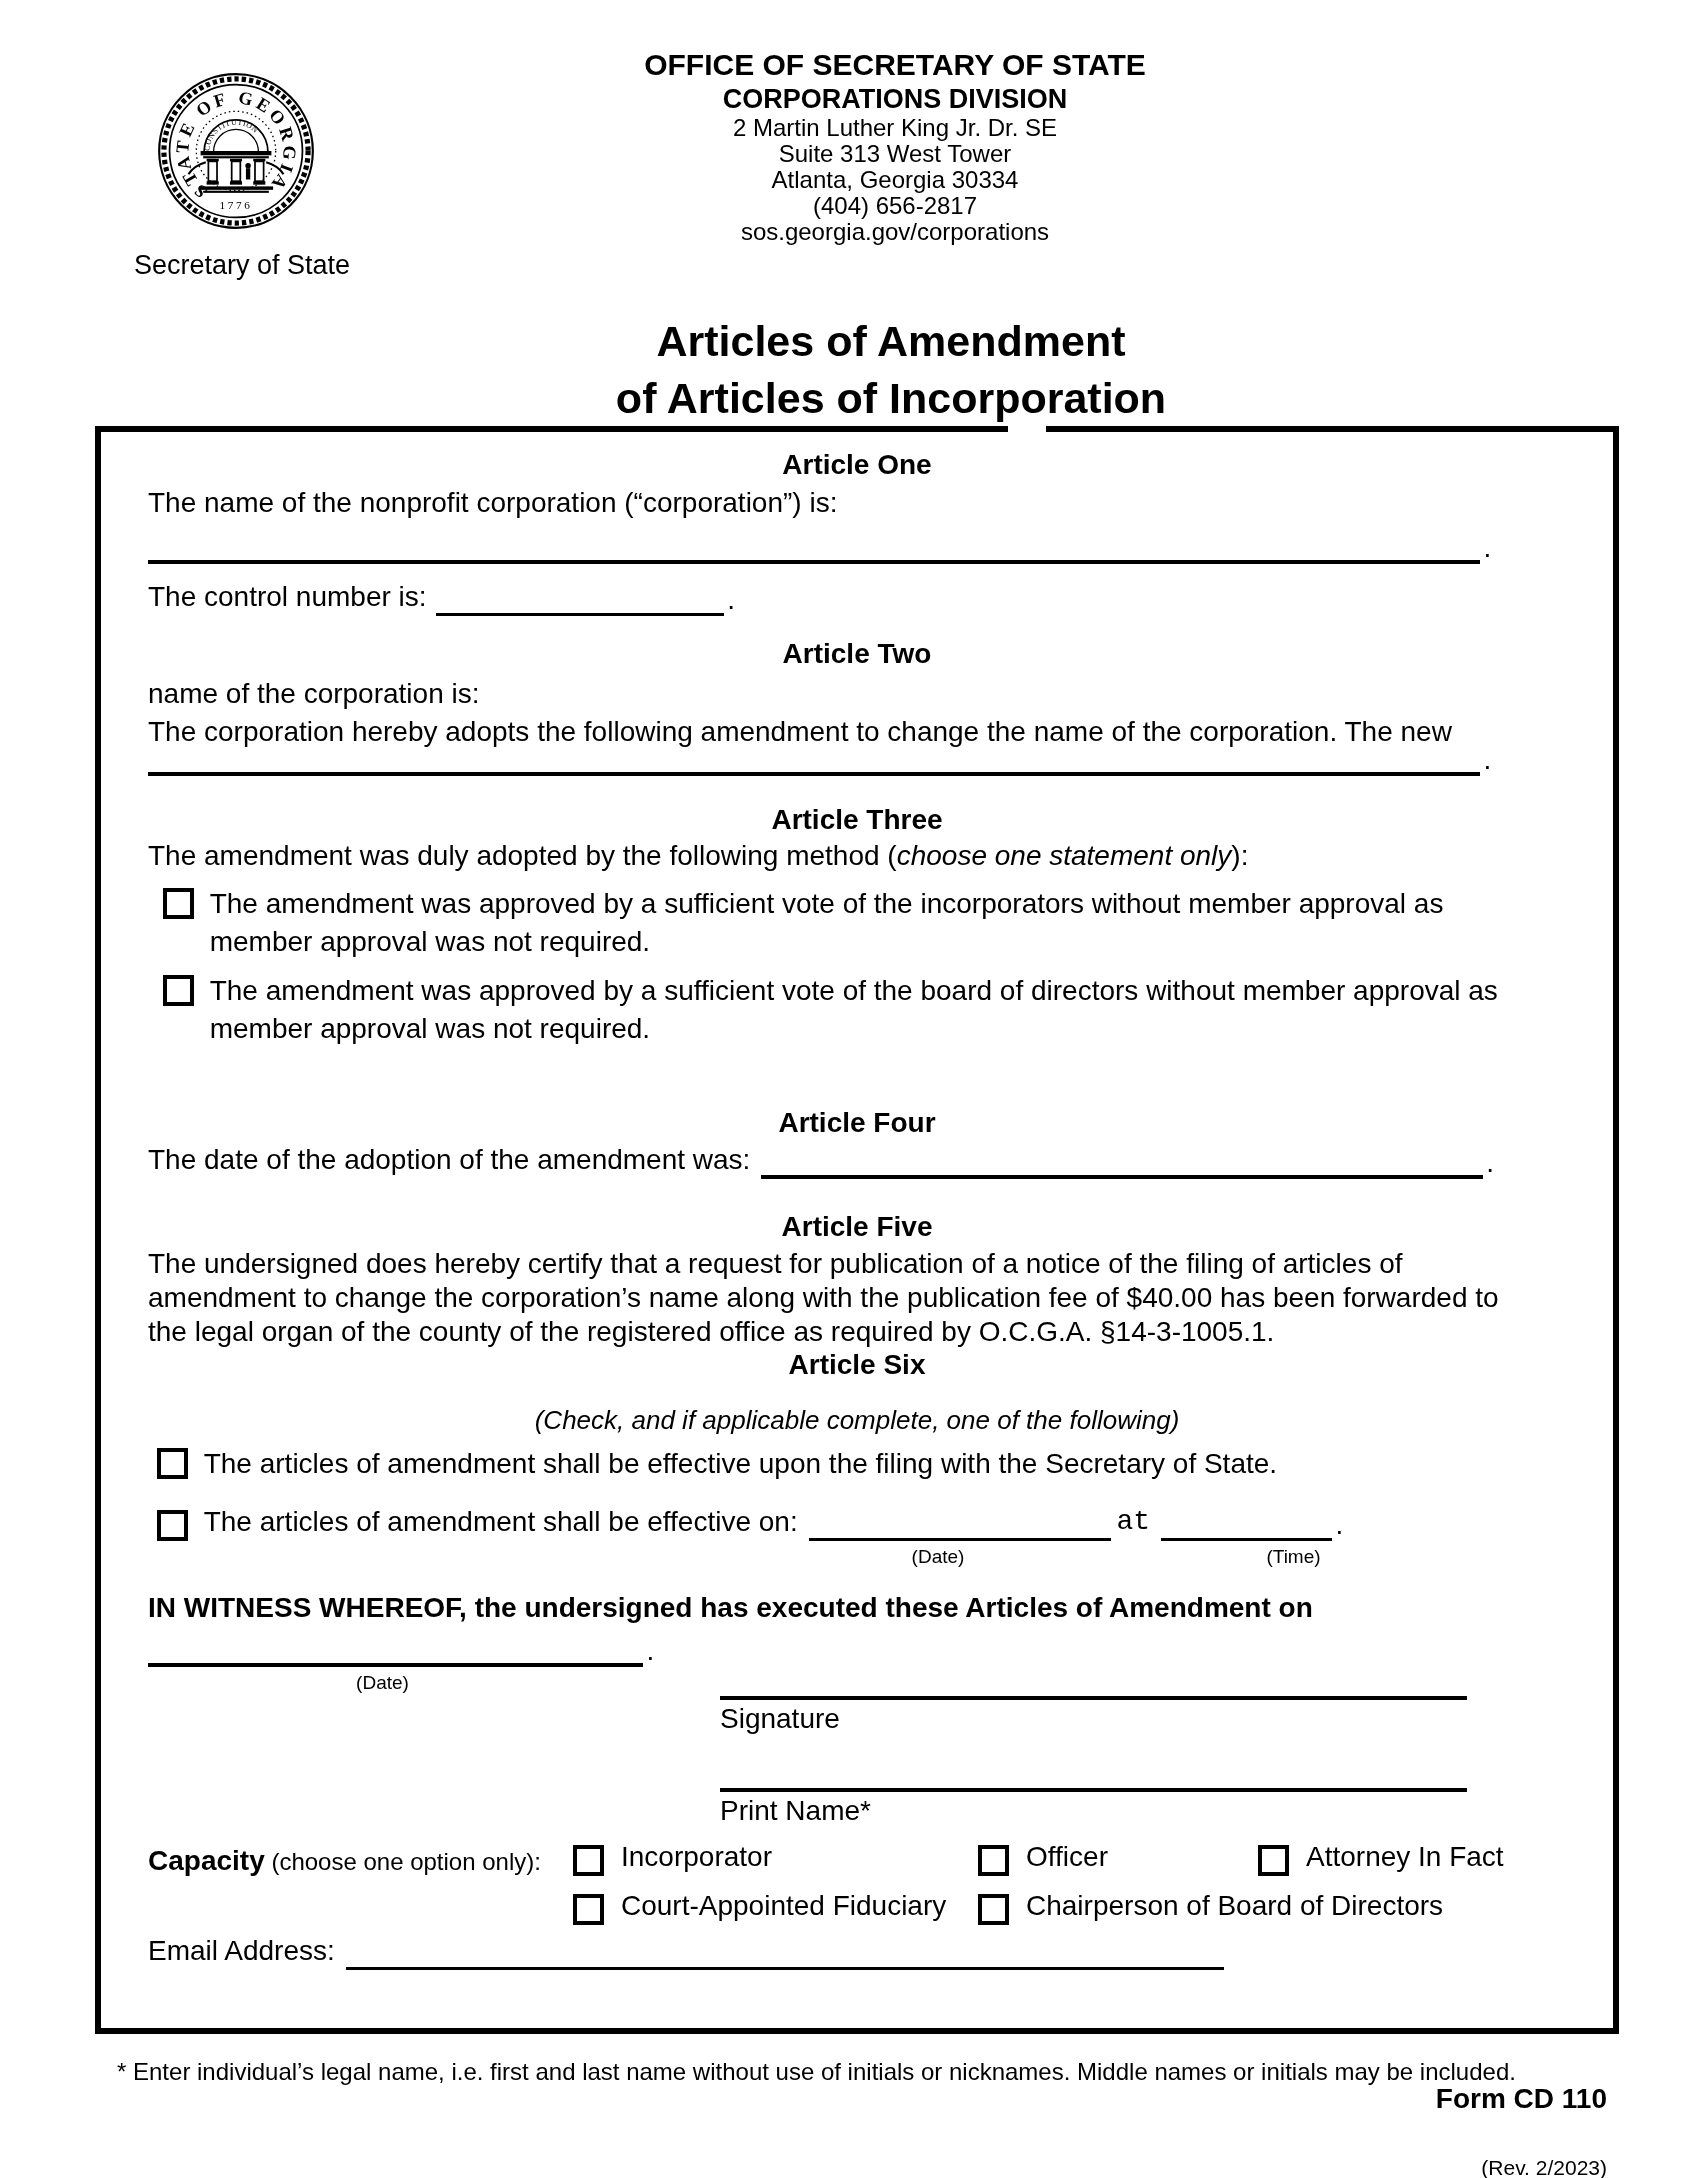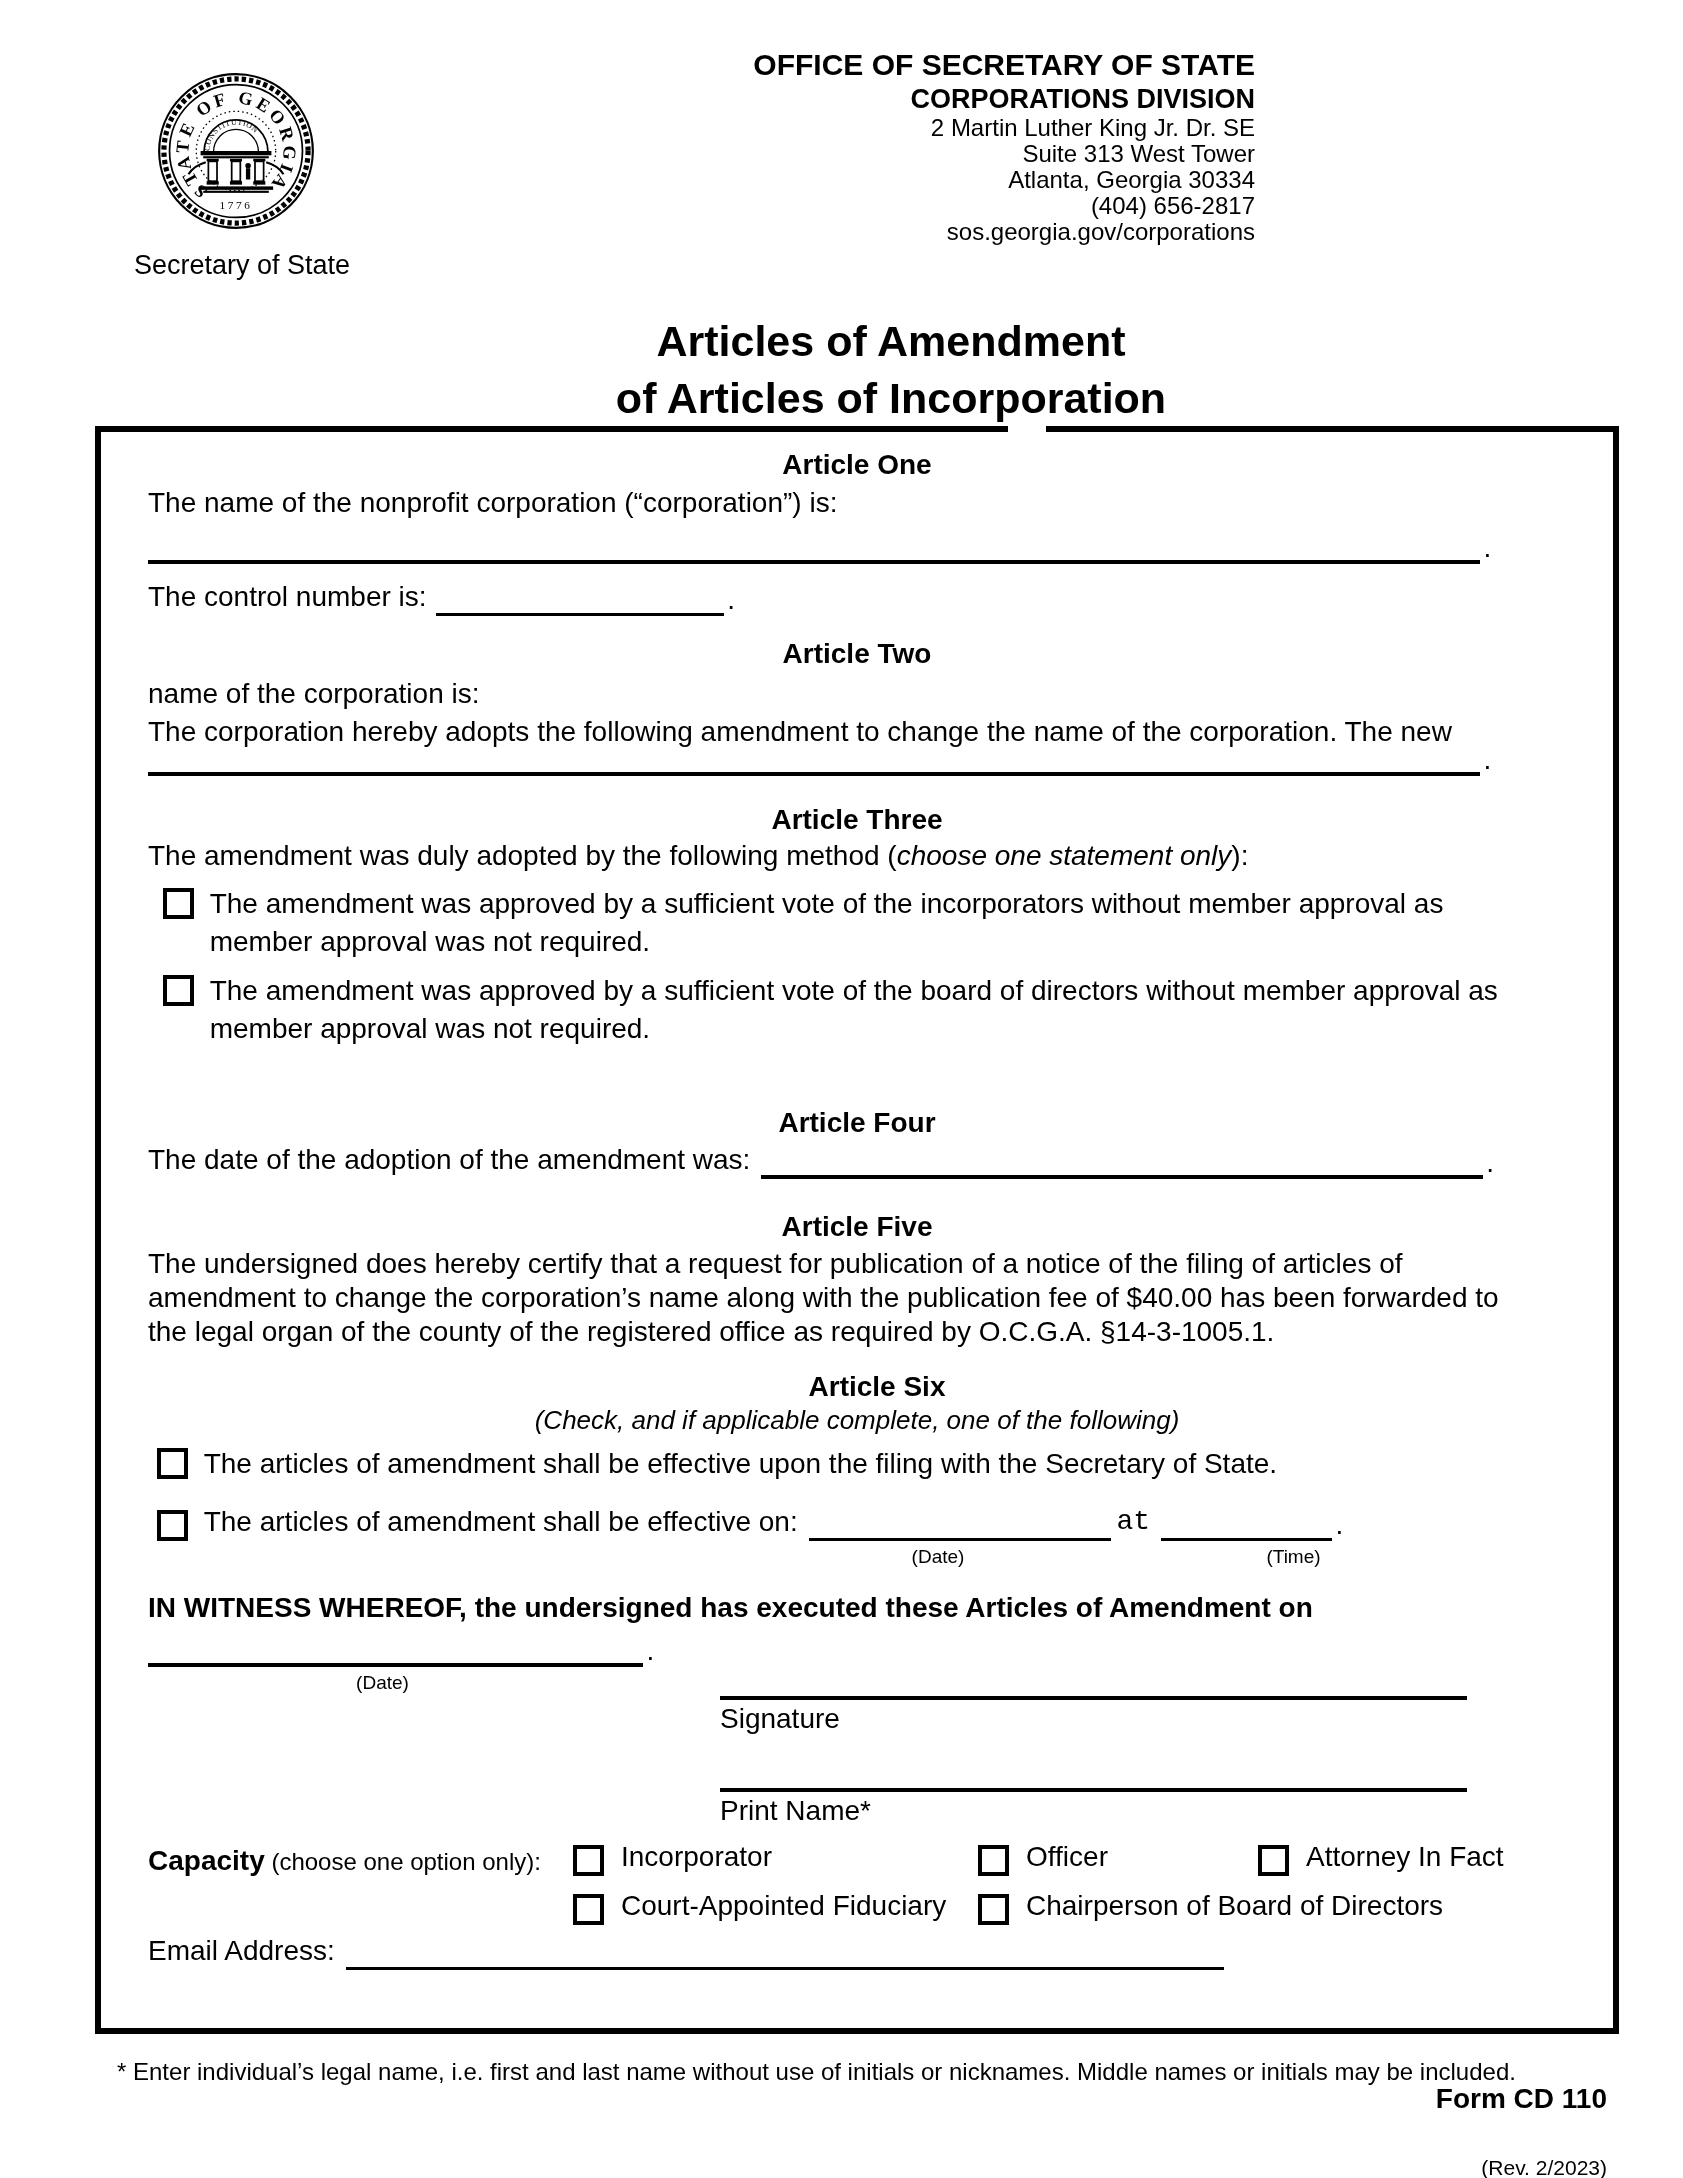--- a/index.html
+++ b/index.html
@@ -6,21 +6,21 @@
   .page {
     position:relative; width:1683px; height:2178px; background:#ffffff;
     font-family:"Liberation Sans","DejaVu Sans",sans-serif; color:#000;
     overflow:hidden; margin:0 auto;
   }
 
   
   .seal-svg { position:absolute; left:154px; top:69px; width:164px; height:164px; }
   .seal-caption { position:absolute; left:124px; top:250px; width:236px; text-align:center;
                   font-size:27px; }
-  .agency { position:absolute; left:535px; top:47px; width:720px; text-align:right; }
+  .agency { position:absolute; left:535px; top:47px; width:720px; text-align:center; }
   .agency .l1 { font-size:30px; font-weight:bold; line-height:36px; }
   .agency .l2 { font-size:27px; font-weight:bold; line-height:32px; }
   .agency .al { font-size:24px; line-height:26px; }
 
   
   .doc-title { position:absolute; left:261px; width:1260px; text-align:center;
                font-size:43px; font-weight:bold; line-height:49px; z-index:3; }
   .notch { position:absolute; left:1008px; top:421px; width:38px; height:14.4px;
            background:#fff; z-index:2; }
 
@@ -175,21 +175,21 @@
       <span class="period">.</span>
     </div>
 
     <div class="art-head" style="top:776px;">Article Five</div>
     <div class="bodytext" style="left:47px; top:815px; line-height:34px;">
       <div class="nowrap">The undersigned does hereby certify that a request for publication of a notice of the filing of articles of</div>
       <div class="nowrap">amendment to change the corporation’s name along with the publication fee of $40.00 has been forwarded to</div>
       <div class="nowrap">the legal organ of the county of the registered office as required by O.C.G.A. §14-3-1005.1.</div>
     </div>
 
-    <div class="art-head" style="top:936px;padding-left:20px;">Article Six</div>
+    <div class="art-head" style="top:914px;">Article Six</div>
     <div class="note-line" style="top:972px;">(Check, and if applicable complete, one of the following)</div>
 
     <div class="cbrow" style="left:56px; top:1013px;">
       <span class="cb"></span>
       <span class="cbtext nowrap">The articles of amendment shall be effective upon the filing with the Secretary of State.</span>
     </div>
 
     <div class="inline-cbrow" style="left:56px; top:1069px;">
       <span class="cb"></span>
       <span class="cbtext" style="margin-left:15.3px;">The articles of amendment shall be effective on:</span>

